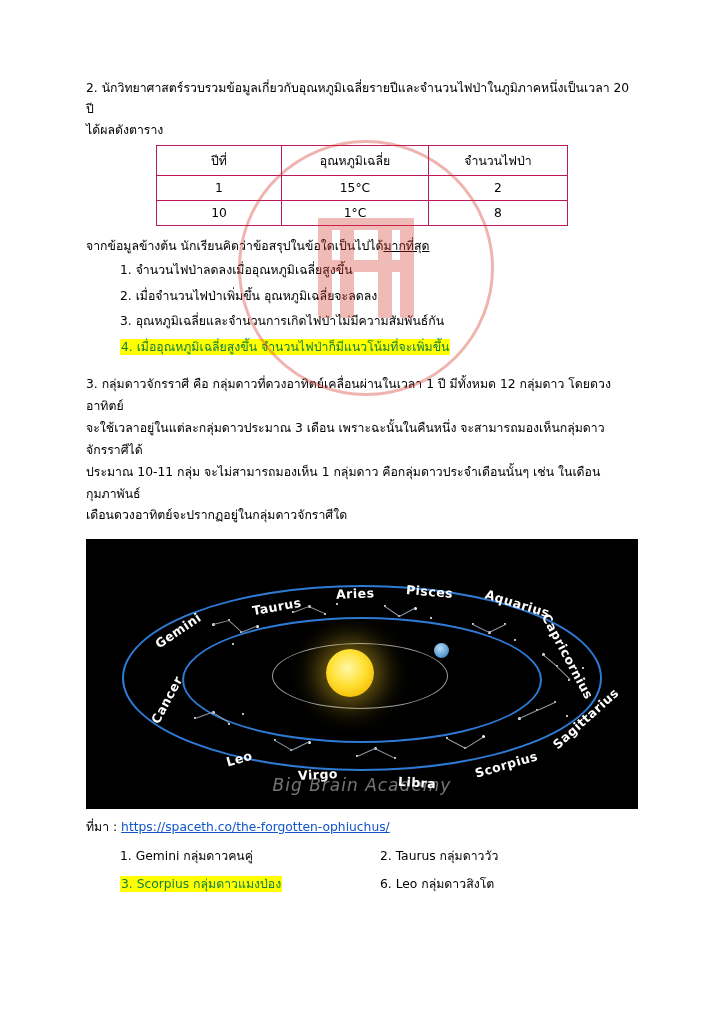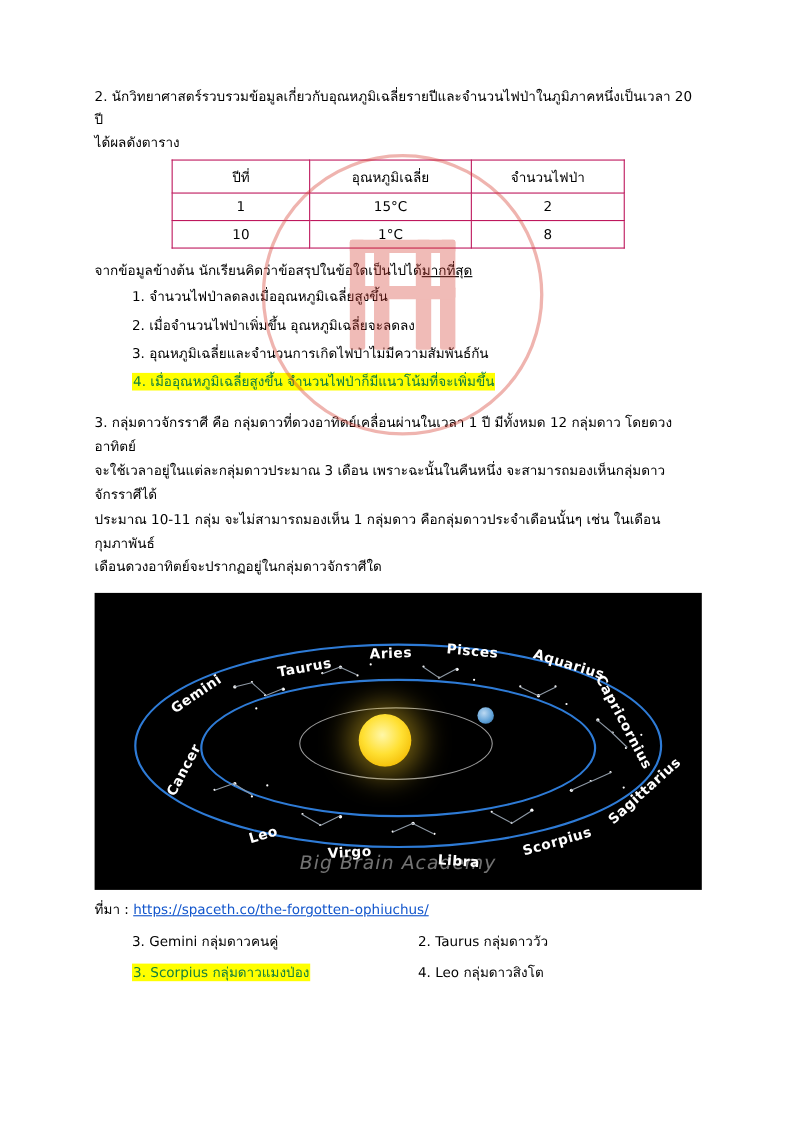--- a/index.html
+++ b/index.html
@@ -401,24 +401,24 @@
         <div class="watermark-fig">Big Brain Academy</div>
       </div>
 
       <div class="source">
         <span>ที่มา :</span>
         <a href="#">https://spaceth.co/the-forgotten-ophiuchus/</a>
       </div>
 
       <div class="answers">
         <div class="row">
-          <div class="col-a"><span>3. Gemini กลุ่มดาวคนคู่</span></div>
+          <div class="col-a"><span>1. Gemini กลุ่มดาวคนคู่</span></div>
           <div class="col-b"><span>2. Taurus กลุ่มดาววัว</span></div>
         </div>
         <div class="row">
           <div class="col-a"><span class="hl">3. Scorpius กลุ่มดาวแมงป่อง</span></div>
-          <div class="col-b"><span>4. Leo กลุ่มดาวสิงโต</span></div>
+          <div class="col-b"><span>6. Leo กลุ่มดาวสิงโต</span></div>
         </div>
       </div>
     </div>
 
   </div>
 </div>
 
 </body></html>

